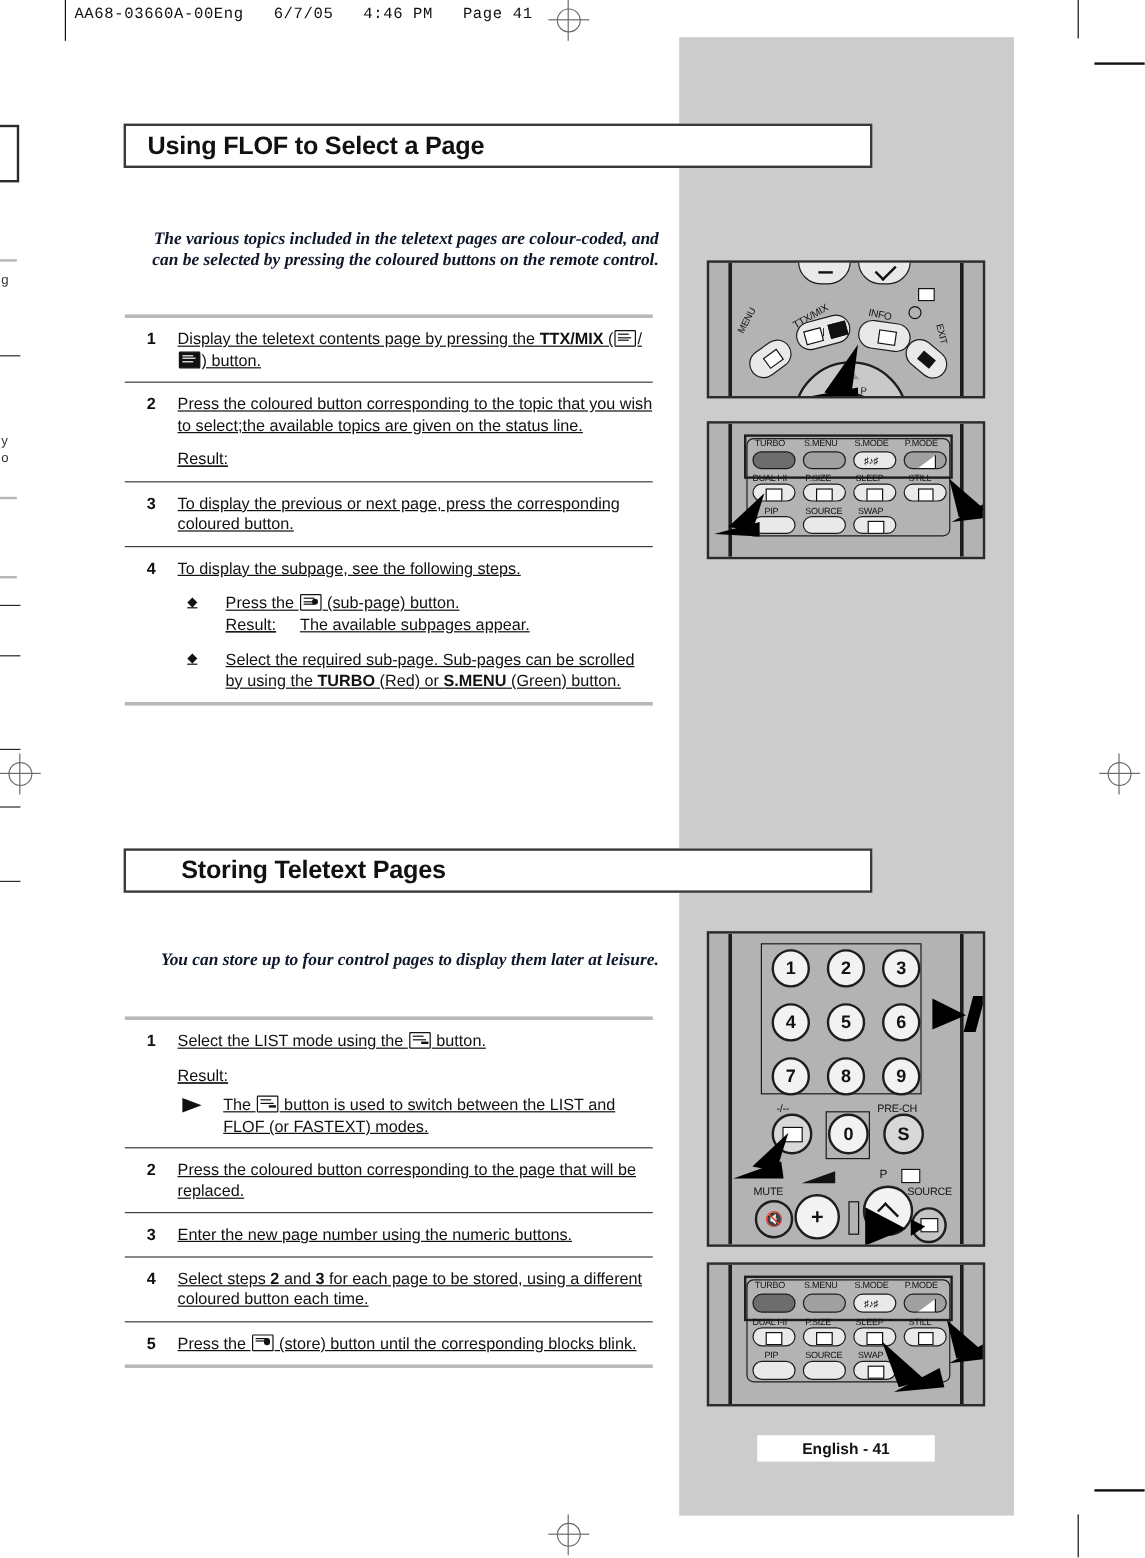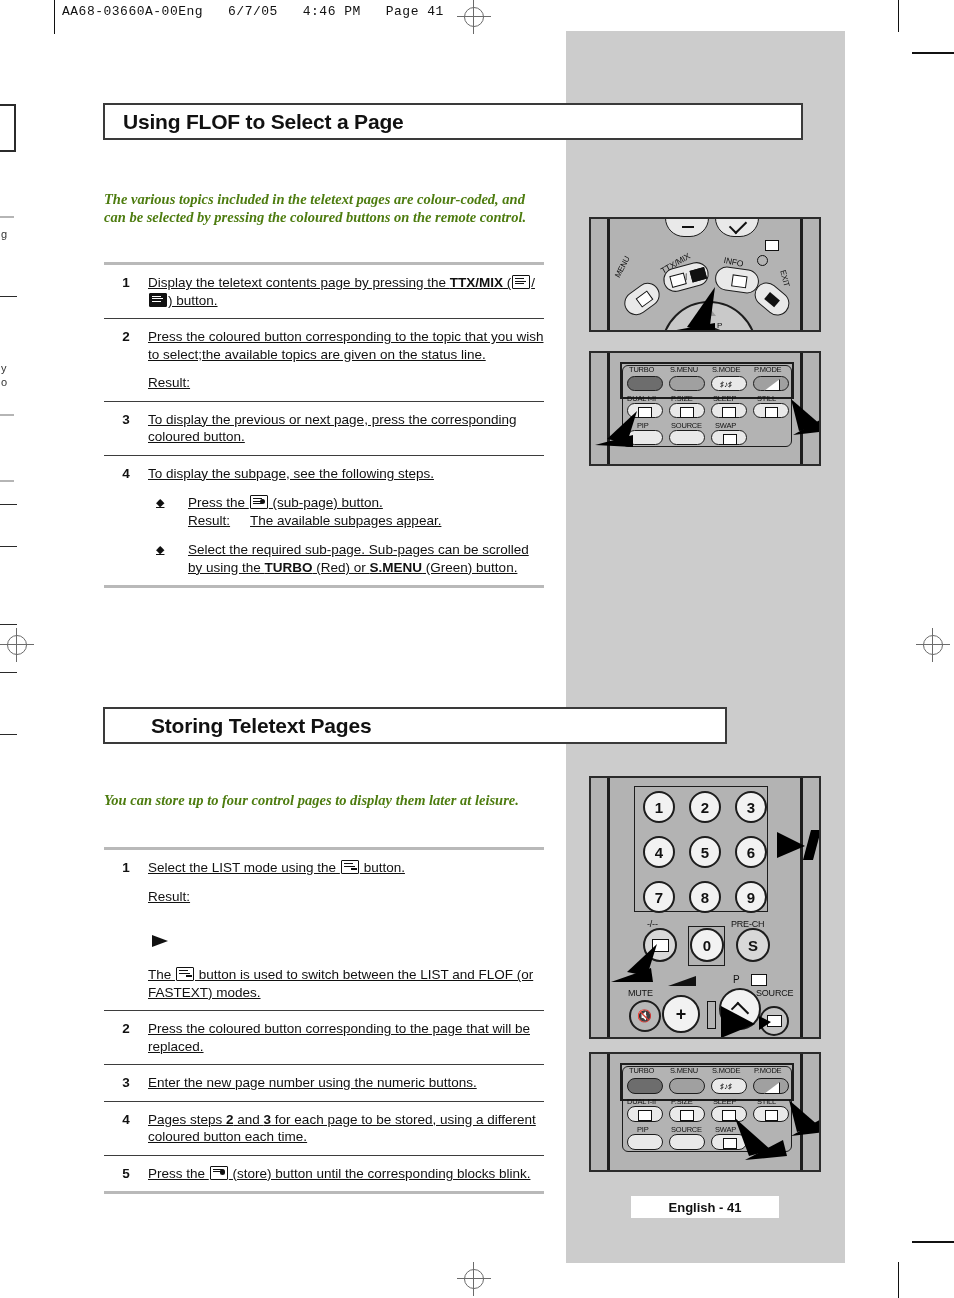--- a/index.html
+++ b/index.html
@@ -101,22 +101,23 @@
   }
 
   
   .intro {
     position: absolute;
     font-family: "Liberation Serif", serif;
     font-style: italic;
     font-weight: bold;
     font-size: 14.5px;
     line-height: 18px;
-    color: #4d7c0f;
+    color: #0f172a;
     width: 445px;
+    text-align: right;
   }
 
   
   .steps { position: absolute; width: 440px; }
   .rule-top    { height: 3px; background: #b9b9b9; width: 100%; }
   .rule-bottom { height: 3px; background: #b9b9b9; width: 100%; }
   .rule-mid    { height: 1px; background: #3d3d3d; width: 100%; }
 
   .step {
     display: flex;
@@ -166,21 +167,21 @@
 
   .inline-result {
     display: flex;
   }
   .inline-result .rl {
     width: 62px; flex: 0 0 62px;
     text-decoration: underline;
     font-size: 13.5px;
   }
 
-  .note-row { display: flex; margin-top: 27px; flex-direction: column; }
+  .note-row { display: flex; margin-top: 7px; }
   .note-mark {
     width: 34px; flex: 0 0 34px;
     padding-left: 4px;
   }
   .note-text { flex: 1; font-size: 13.5px; line-height: 17.5px; }
 
   
   .ttxicon {
     display: inline-block;
     vertical-align: -2px;
@@ -329,21 +330,21 @@
 <div class="bleed-dash" style="left:0;top:414px;width:14px;"></div>
 <div class="bleed-dash" style="left:0;top:480px;width:14px;"></div>
 <div class="bleed-rule" style="left:0;top:504px;width:17px;"></div>
 <div class="bleed-rule" style="left:0;top:546px;width:17px;"></div>
 <div class="bleed-rule" style="left:0;top:624px;width:17px;"></div>
 <div class="bleed-rule" style="left:0;top:672px;width:17px;"></div>
 <div class="bleed-rule" style="left:0;top:734px;width:17px;"></div>
 
 <div class="gray-col"></div>
 
-<div class="banner" style="left:103px;top:103px;width:700px;height:37px;">
+<div class="banner" style="left:103px;top:103px;width:624px;height:37px;">
   <span class="banner-title">Using FLOF to Select a Page</span>
 </div>
 
 <div class="intro" style="left:104px;top:190px;">The various topics included in the teletext pages are colour-coded, and can be selected by pressing the coloured buttons on the remote control.</div>
 
 <div class="steps" style="left:104px;top:262px;">
   <div class="rule-top"></div>
 
   <div class="step">
     <div class="step-num">1</div>
@@ -431,21 +432,21 @@
 
   <div class="step">
     <div class="step-num">3</div>
     <div class="step-body">Enter the new page number using the numeric buttons.</div>
   </div>
   <div class="rule-mid"></div>
 
   <div class="step">
     <div class="step-num">4</div>
     <div class="step-body">
-      <span>Pages steps </span><b>2</b><span> and </span><b>3</b><span> for each page to be stored, using a different coloured button each time.</span>
+      <span>Select steps </span><b>2</b><span> and </span><b>3</b><span> for each page to be stored, using a different coloured button each time.</span>
     </div>
   </div>
   <div class="rule-mid"></div>
 
   <div class="step">
     <div class="step-num">5</div>
     <div class="step-body">
       <span>Press the </span><span class="ttxicon store"><i></i><i></i></span><span> (store) button until the corresponding blocks blink.</span>
     </div>
   </div>

